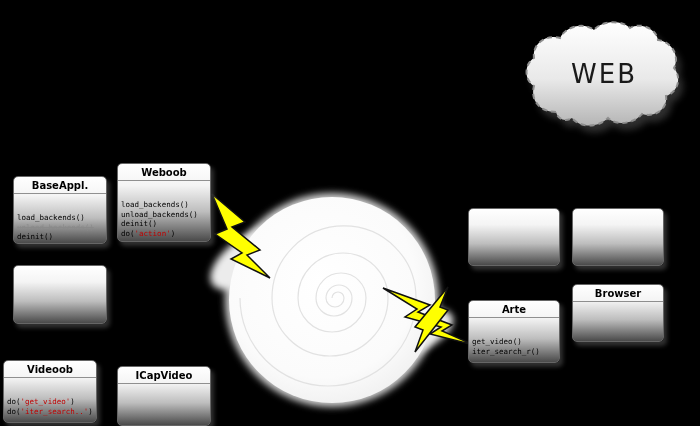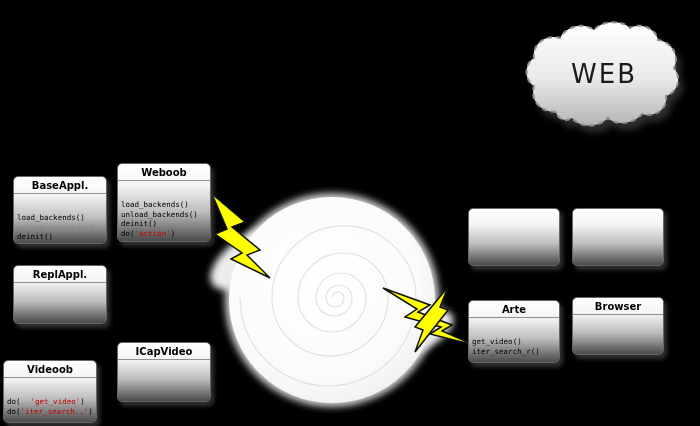--- a/index.html
+++ b/index.html
@@ -93,49 +93,48 @@
   <div class="box-title">Weboob</div>
   <div class="box-body">
       <div class="code-line"><span style="color: rgb(0, 0, 0);">load_backends()</span></div>
       <div class="code-line"><span style="color: rgb(0, 0, 0);">unload_backends()</span></div>
       <div class="code-line"><span style="color: rgb(0, 0, 0);">deinit()</span></div>
       <div class="code-line"><span style="color: rgb(0, 0, 0);">do(</span><span style="color: rgb(192, 0, 0);">'action'</span><span style="color: rgb(0, 0, 0);">)</span></div>
     </div>
 </div>
 
 <div class="class-box" style="left:13px;top:265px;width:92px;height:57px">
-  <div class="box-title">ReplAppl.</div>
   <div class="box-body"></div>
 </div>
 
 <div class="class-box" style="left:3px;top:360px;width:92px;height:61px">
   <div class="box-title">Videoob</div>
   <div class="box-body">
-      <div class="code-line"><span style="color: rgb(0, 0, 0);">do(</span><span style="color: rgb(192, 0, 0); padding-left: 10px;">'get_video'</span><span style="color: rgb(0, 0, 0);">)</span></div>
+      <div class="code-line"><span style="color: rgb(0, 0, 0);">do(</span><span style="color: rgb(192, 0, 0);">'get_video'</span><span style="color: rgb(0, 0, 0);">)</span></div>
       <div class="code-line"><span style="color: rgb(0, 0, 0);">do(</span><span style="color: rgb(192, 0, 0); text-align: center;">'iter_search..'</span><span style="color: rgb(0, 0, 0);">)</span></div>
     </div>
 </div>
 
-<div class="class-box" style="left:117px;top:342px;width:92px;height:58px">
+<div class="class-box" style="left:117px;top:366px;width:92px;height:58px">
   <div class="box-title">ICapVideo</div>
   <div class="box-body"></div>
 </div>
 
 <div class="class-box" style="left:468px;top:208px;width:90px;height:56px">
   <div class="box-body"></div>
 </div>
 
 <div class="class-box" style="left:572px;top:208px;width:90px;height:56px">
   <div class="box-body"></div>
 </div>
 
 <div class="class-box" style="left:468px;top:300px;width:90px;height:61px">
   <div class="box-title">Arte</div>
   <div class="box-body">
       <div class="code-line"><span style="color: rgb(0, 0, 0);">get_video()</span></div>
       <div class="code-line"><span style="color: rgb(0, 0, 0);">iter_search_r()</span></div>
     </div>
 </div>
 
-<div class="class-box" style="left:572px;top:297px;width:90px;height:56px">
+<div class="class-box" style="left:572px;top:284px;width:90px;height:56px">
   <div class="box-title">Browser</div>
   <div class="box-body"></div>
 </div>
 
 </body></html>

